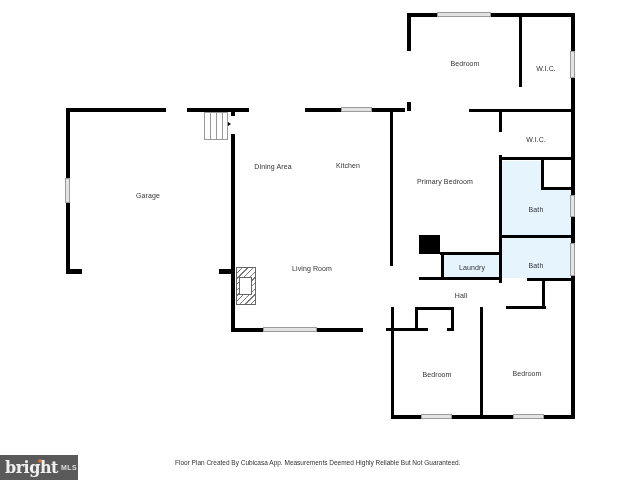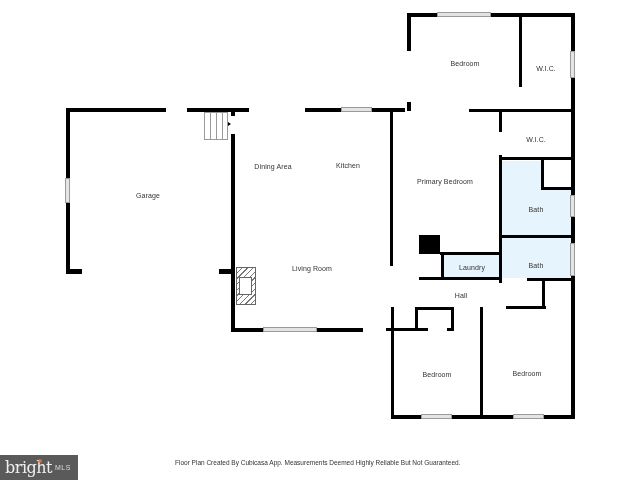--- a/index.html
+++ b/index.html
@@ -3,21 +3,21 @@
 <meta charset="utf-8">
 <style>
   html, body { margin:0; padding:0; background:#ffffff; }
   body { width:640px; height:480px; position:relative; overflow:hidden; font-family:"Liberation Sans", sans-serif; }
   .plan { position:absolute; left:0; top:0; width:640px; height:480px; }
   .w { position:absolute; background:#000; }
   .win { position:absolute; background:#e4e4e4; border:1px solid #9a9a9a; box-sizing:border-box; }
   .fill { position:absolute; background:#e6f4fd; }
   .lbl { position:absolute; font-size:7px; color:#333; white-space:nowrap; transform:translate(-50%,-50%); letter-spacing:0.1px; }
   .footer-note { position:absolute; left:175px; top:459px; font-size:6.5px; color:#333; white-space:nowrap; }
-  .logo { position:absolute; left:0; top:455px; width:78px; height:25px; background:#5a5a5a; color:#eee; display:flex; align-items:center; padding-left:5px; box-sizing:border-box; }
+  .logo { position:absolute; left:0; top:455px; width:78px; height:25px; background:#5a5a5a; color:#eee; display:flex; align-items:center; padding-left:5px; box-sizing:border-box;font-weight:bold; }
   .logo .word { font-family:"DejaVu Serif", serif; font-size:16px; color:#f0f0f0; letter-spacing:-0.5px; }
   .logo .mls { font-size:7px; margin-left:3px; color:#ddd; letter-spacing:0.5px; }
   .logo .dot { position:absolute; left:38px; top:4px; width:4px; height:4px; border-radius:50%; background:#e07a3a; opacity:0.8; }
   .stairs { position:absolute; left:204px; top:112px; width:24px; height:28px; border:1px solid #999; box-sizing:border-box;
     background:repeating-linear-gradient(90deg, transparent 0 5px, #999 5px 6px); }
   .fireplace { position:absolute; left:236px; top:267px; width:20px; height:38px; border:1px solid #666; box-sizing:border-box;
     background:repeating-linear-gradient(135deg, transparent 0 3px, #777 3px 4px); }
   .fireplace .inner { position:absolute; left:2px; top:9px; width:13px; height:18px; background:#fff; border:1px solid #666; box-sizing:border-box; }
   .chimney { position:absolute; left:419px; top:235px; width:21px; height:19px; background:#000; }
   .arrow { position:absolute; left:228px; top:122px; width:0; height:0; border-left:3px solid #000; border-top:2px solid transparent; border-bottom:2px solid transparent; }

